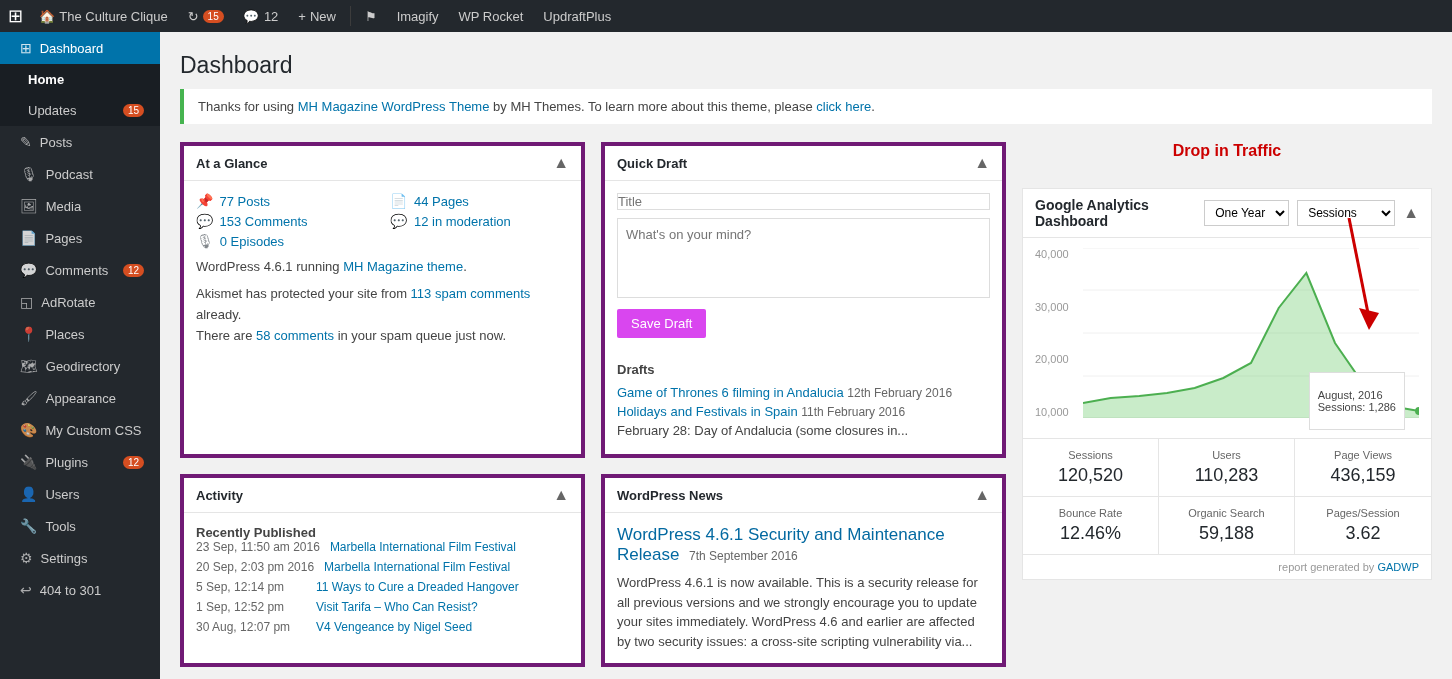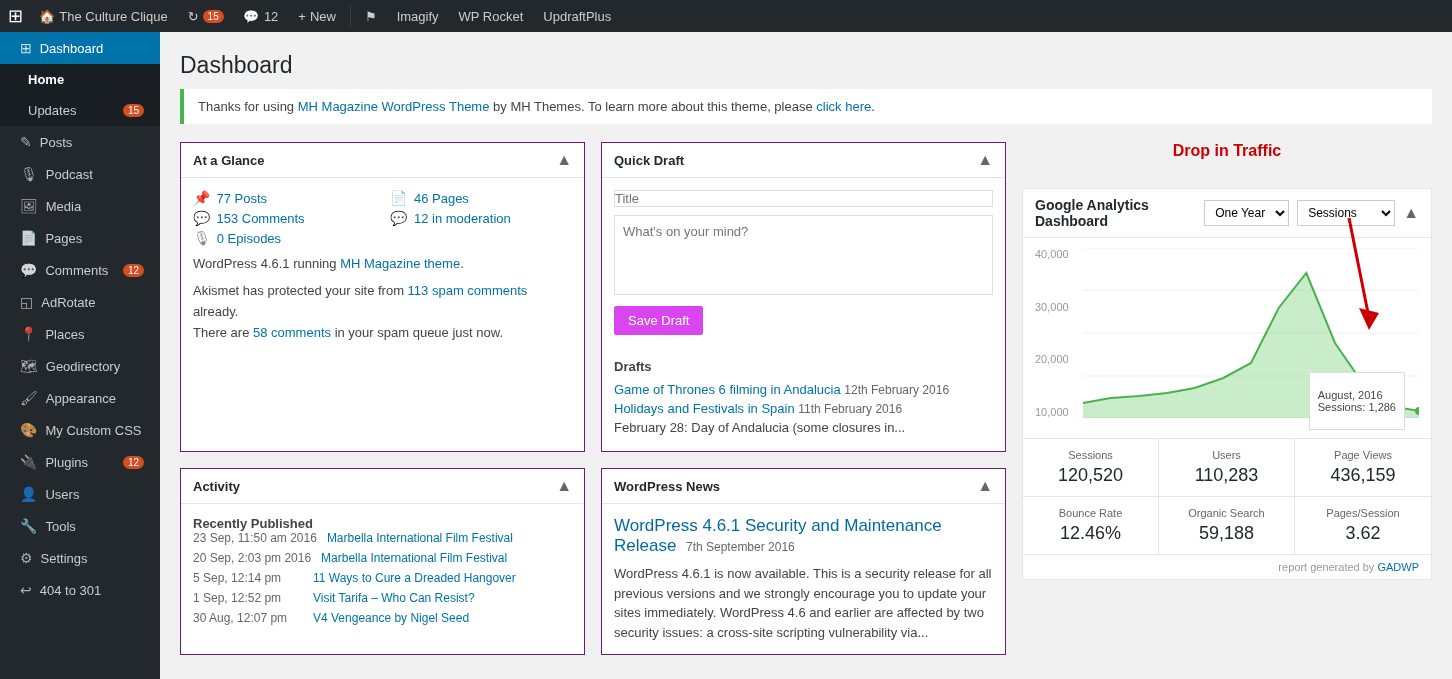--- a/index.html
+++ b/index.html
@@ -57,21 +57,21 @@
     #main-inner { padding: 20px 20px 20px 20px; }
     .page-title { font-size: 23px; font-weight: 400; color: #23282d; margin-bottom: 10px; }
     .notice-bar {
       background: #fff; border-left: 4px solid #46b450;
       padding: 10px 14px; font-size: 13px; margin-bottom: 18px;
     }
     .notice-bar a { color: #0073aa; text-decoration: none; }
 
     
     .widget-row { display: flex; gap: 16px; margin-bottom: 16px; }
-    .widget { background: #fff; border: 1px solid #701a75; flex: 1; min-width: 0; }
+    .widget { background: #fff; border: 4px solid #701a75; flex: 1; min-width: 0; }
     .widget-header {
       display: flex; align-items: center; justify-content: space-between;
       padding: 8px 12px; border-bottom: 1px solid #e5e5e5; font-size: 13px; font-weight: 600; color: #23282d;
     }
     .widget-toggle { background: none; border: none; cursor: pointer; color: #666; font-size: 16px; }
     .widget-body { padding: 12px; }
 
     
     .glance-grid { display: grid; grid-template-columns: 1fr 1fr; gap: 4px 16px; margin-bottom: 10px; }
     .glance-item { display: flex; align-items: center; gap: 6px; font-size: 13px; }
@@ -272,21 +272,21 @@
                 <button class="widget-toggle">▲</button>
               </div>
               <div class="widget-body">
                 <div class="glance-grid">
                   <div class="glance-item">
                     <span class="glance-icon">📌</span>
                     <a href="#">77 Posts</a>
                   </div>
                   <div class="glance-item">
                     <span class="glance-icon">📄</span>
-                    <a href="#">46 Pages</a>
+                    <a href="#">44 Pages</a>
                   </div>
                   <div class="glance-item">
                     <span class="glance-icon">💬</span>
                     <a href="#">153 Comments</a>
                   </div>
                   <div class="glance-item">
                     <span class="glance-icon">💬</span>
                     <a href="#">12 in moderation</a>
                   </div>
                   <div class="glance-item">

